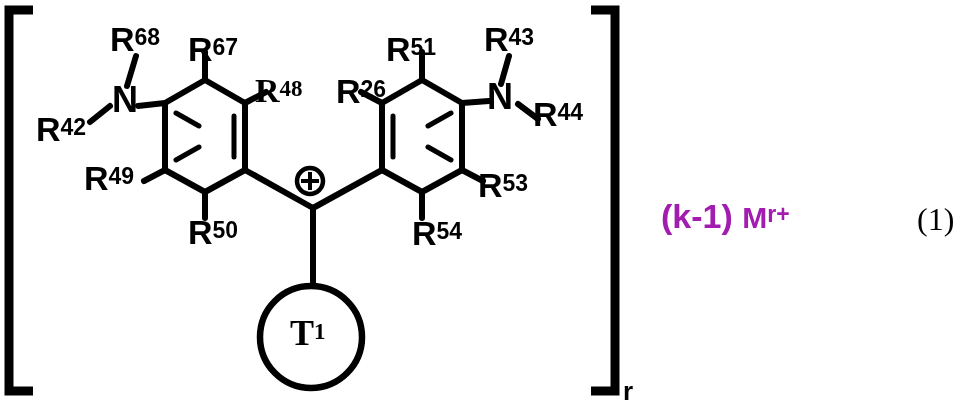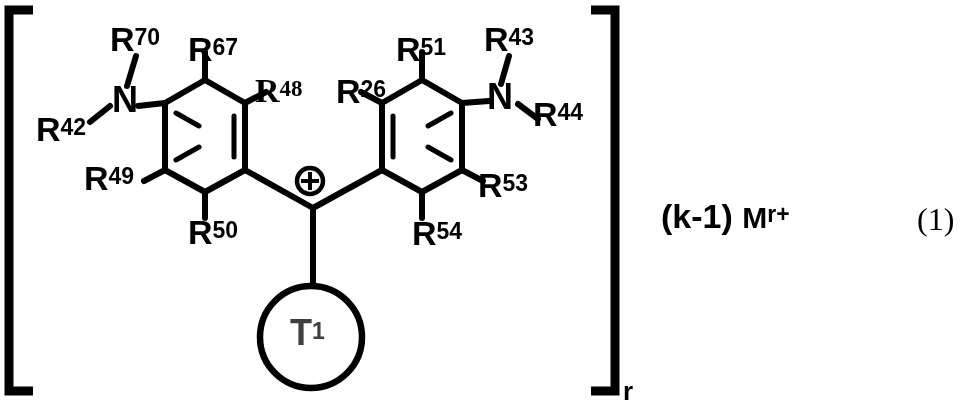--- a/index.html
+++ b/index.html
@@ -42,42 +42,42 @@
   .atom {
     position: absolute;
     font-family: "Liberation Sans", sans-serif;
     font-weight: bold;
     font-size: 36px;
     color: #000000;
     line-height: 1;
   }
   .tlabel {
     position: absolute;
-    font-family: Liberation Sans, sans-serif;
-    font-weight: bold;
-    color: #404040;
+    font-family: Liberation Serif, serif;
+    font-weight: bold;
+    color: #000000;
     line-height: 1;
     white-space: nowrap;
     text-align: right;
   }
   .tlabel .base { font-size: 36px; }
   .tlabel .sup  { font-size: 23px; vertical-align: super; line-height: 0; }
   .bracket-sub {
     position: absolute;
     font-family: "Liberation Sans", sans-serif;
     font-weight: bold;
     font-size: 26px;
     color: #000000;
     line-height: 1;
   }
   .counterion {
     position: absolute;
     font-family: "Liberation Sans", sans-serif;
     font-weight: bold;
-    color: #000000;
+    color: #a21caf;
     white-space: nowrap;
     line-height: 1;
   }
   .counterion .big   { font-size: 34px; }
   .counterion .mlet  { font-size: 30px; }
   .counterion .sup   { font-size: 23px; vertical-align: super; line-height: 0; }
   .eqnum {
     position: absolute;
     font-family: "Liberation Serif", serif;
     font-size: 32px;
@@ -173,21 +173,21 @@
 
   <span class="atom" style="left:112px; top:82px;">N</span>
 
   <span class="atom" style="left:487px; top:79px;">N</span>
 
   <span class="tlabel" style="left:290px; top:315px;">
     <span class="base">T</span><span class="sup">1</span>
   </span>
 
   <span class="rlabel" style="left:110px; top:22px;">
-    <span class="base">R</span><span class="sup">70</span>
+    <span class="base">R</span><span class="sup">68</span>
   </span>
 
   <span class="rlabel" style="left:36px; top:112px;">
     <span class="base">R</span><span class="sup">42</span>
   </span>
 
   <span class="rlabel" style="left:484px; top:22px;">
     <span class="base">R</span><span class="sup">43</span>
   </span>
 
@@ -204,21 +204,21 @@
   </span>
 
   <span class="rlabel" style="left:84px; top:161px;text-align:right;">
     <span class="base">R</span><span class="sup">49</span>
   </span>
 
   <span class="rlabel" style="left:188px; top:215px;">
     <span class="base">R</span><span class="sup">50</span>
   </span>
 
-  <span class="rlabel" style="left:396px; top:32px;">
+  <span class="rlabel" style="left:386px; top:32px;">
     <span class="base">R</span><span class="sup">51</span>
   </span>
 
   <span class="rlabel" style="left:336px; top:74px;">
     <span class="base">R</span><span class="sup">26</span>
   </span>
 
   <span class="rlabel" style="left:478px; top:168px;">
     <span class="base">R</span><span class="sup">53</span>
   </span>

